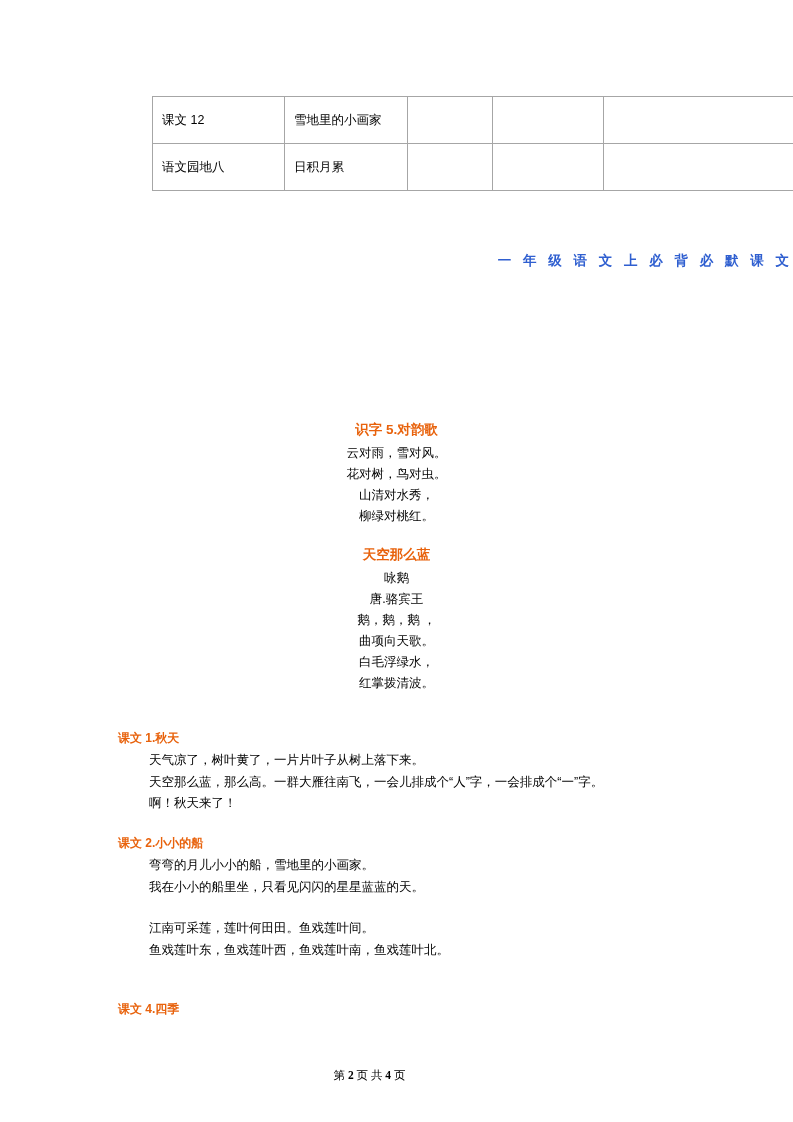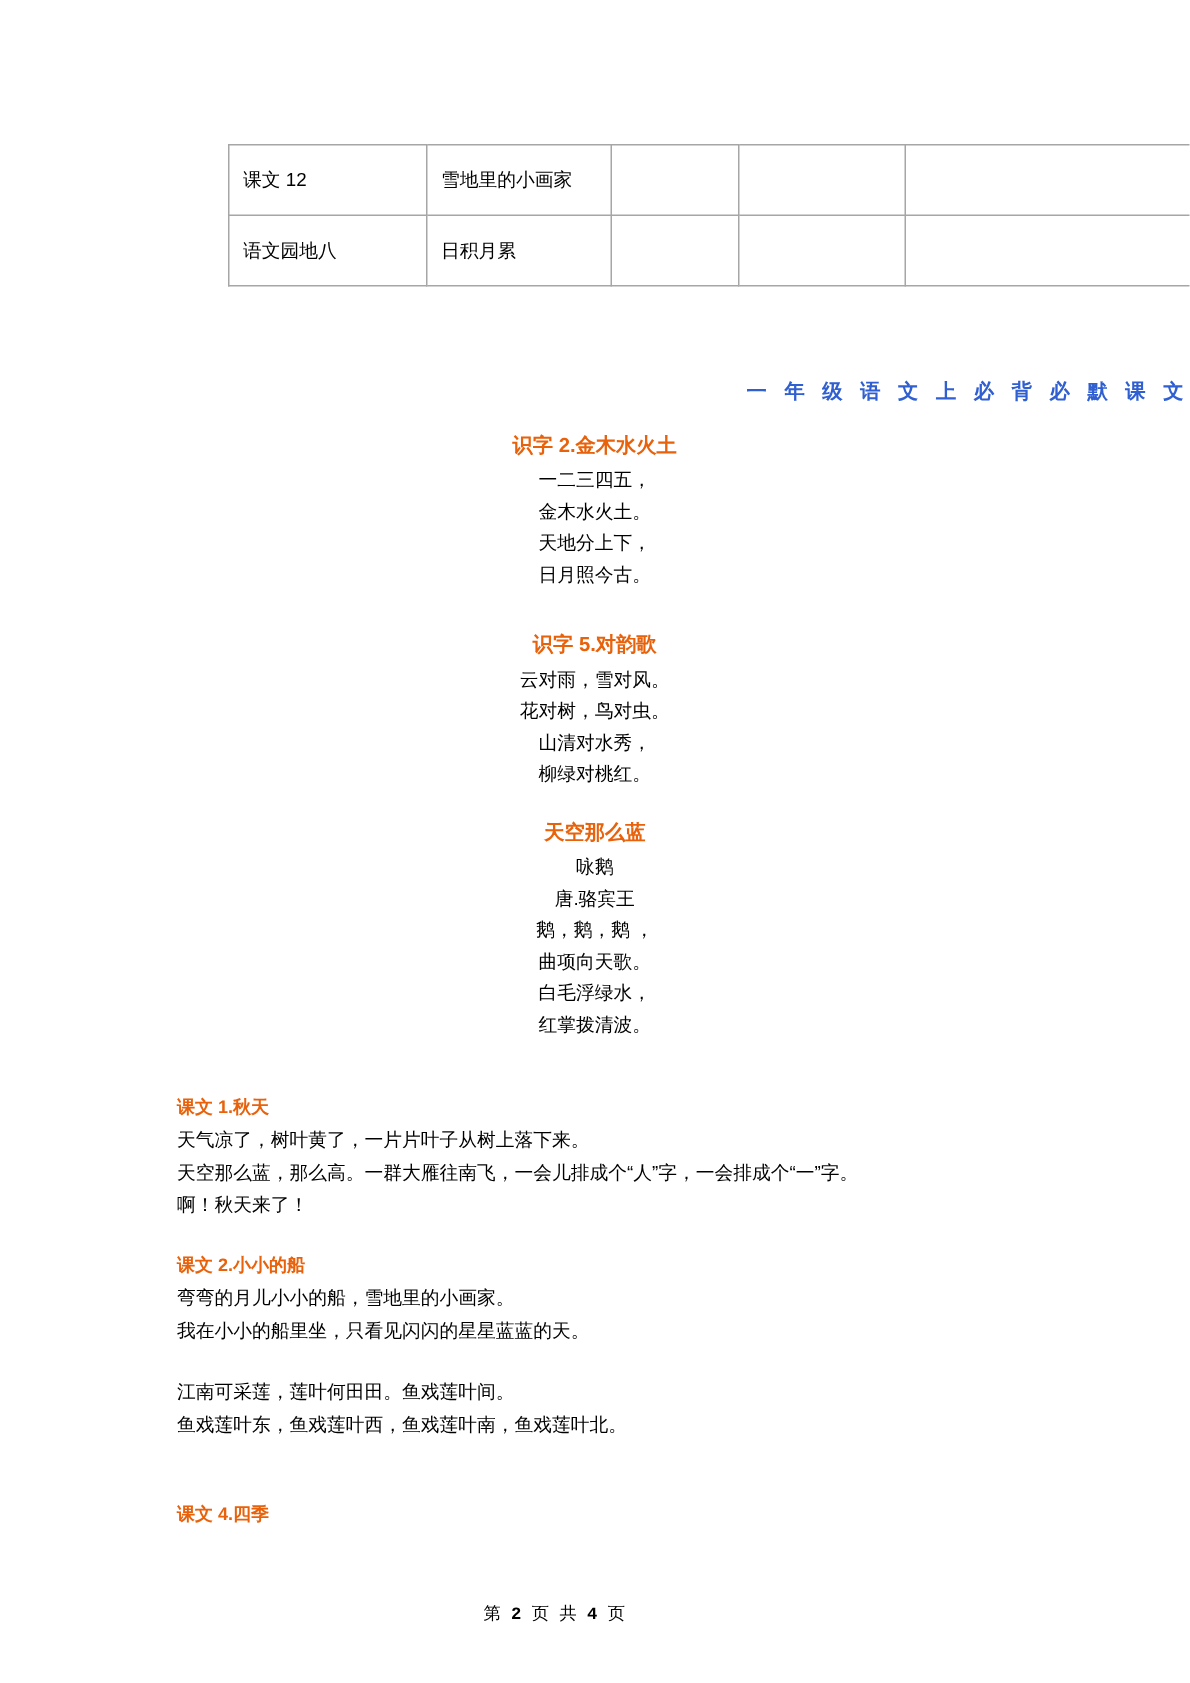--- a/index.html
+++ b/index.html
@@ -98,32 +98,33 @@
     font-weight: bold;
     font-size: 12px;
     margin-bottom: 3px;
     font-family: "Liberation Sans", sans-serif;
   }
   .lesson-line {
     font-size: 12.5px;
     line-height: 1.72;
     color: #000;
     font-family: "Liberation Sans", sans-serif;
+    margin-left: 31px;
   }
 
   
   .footer {
     position: absolute;
     left: 0;
     top: 1068px;
     width: 739px;
     text-align: center;
     font-size: 11.5px;
     color: #000;
-    font-family: Liberation Mono, monospace;
+    font-family: Liberation Serif, serif;
   }
   .footer b { font-weight: bold; }
 </style>
 </head>
 <body>
 
 <div class="page">
 
   <div class="table-wrap">
     <table class="doc-table">
@@ -141,27 +142,20 @@
           <td class="col-3"></td>
           <td class="col-4"></td>
           <td class="col-5"></td>
         </tr>
       </tbody>
     </table>
   </div>
 
   <div class="main-title">一 年 级 语 文 上 必 背 必 默 课 文</div>
 
-  <div class="center-block" style="top:288px;">
-    <div class="sec-head">识字 2.金木水火土</div>
-    <div class="poem-line">一二三四五，</div>
-    <div class="poem-line">金木水火土。</div>
-    <div class="poem-line">天地分上下，</div>
-    <div class="poem-line">日月照今古。</div>
-  </div>
 
   <div class="center-block" style="top:421px;">
     <div class="sec-head">识字 5.对韵歌</div>
     <div class="poem-line">云对雨，雪对风。</div>
     <div class="poem-line">花对树，鸟对虫。</div>
     <div class="poem-line">山清对水秀，</div>
     <div class="poem-line">柳绿对桃红。</div>
   </div>
 
   <div class="center-block" style="top:546px;">

